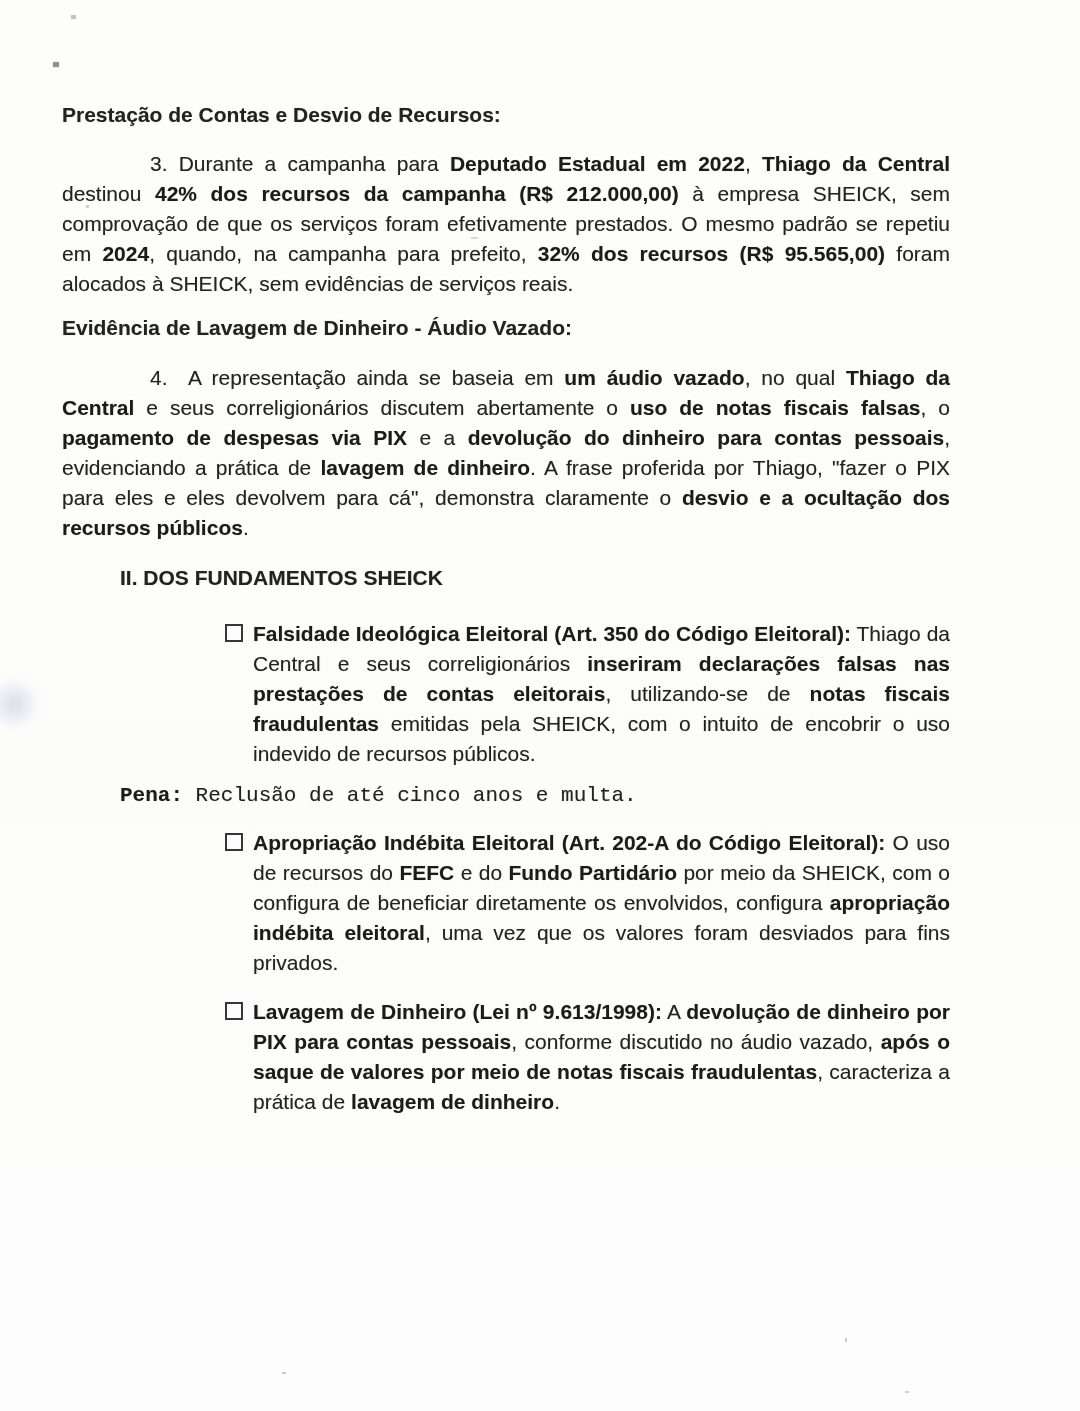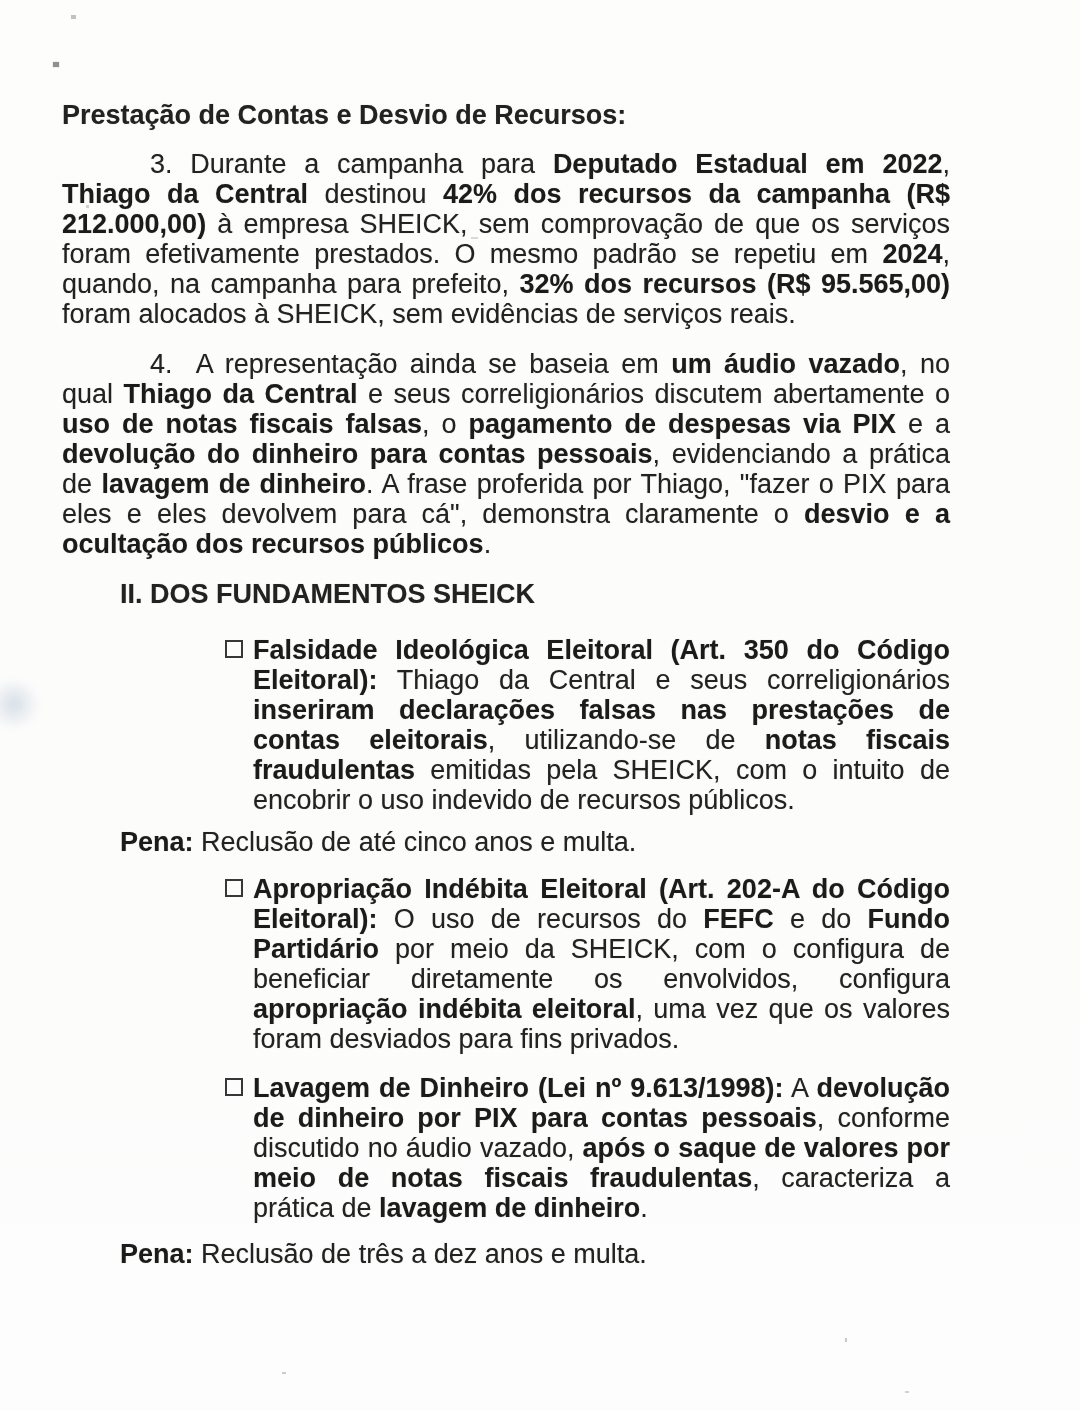--- a/index.html
+++ b/index.html
@@ -11,40 +11,40 @@
   .page {
     position: relative;
     width: 1080px; height: 1411px;
     background: linear-gradient(180deg, #fdfdfc 0%, #fcfcfb 55%, #fdfdfd 100%);
     overflow: hidden;
     color: #222220;
   }
   .content {
     position: absolute;
     top: 100px; left: 62px; width: 888px;
-    font-size: 27px;
+    font-size: 21px;
     line-height: 30px;
     text-align: justify;
     text-shadow: 0 0 1px rgba(30,30,30,.28);
   }
   .content p { margin: 0; }
   b { font-weight: bold; color: #1b1b1a; }
   .doc-heading {
     font-weight: bold;
     text-align: left;
     margin-left: 80px;
   }
   .doc-heading.level-2 { margin-left: 58px; }
   .para { text-indent: 88px; }
   .mt-19 { margin-top: 19px !important; }
   .mt-14 { margin-top: 14px !important; }
   .mt-20 { margin-top: 20px !important; }
   .mt-17 { margin-top: 17px !important; }
   .mt-26 { margin-top: 26px !important; }
-  .mt-12 { margin-top: 12px !important; }
+  .mt-12 { margin-top: 12px !important; font-family: Liberation Mono, monospace; }
   .mt-16 { margin-top: 16px !important; }
   .legal-item {
     position: relative;
     margin-left: 163px;
     padding-left: 28px;
     text-align: justify;
   }
   .checkbox {
     position: absolute;
     left: 0; top: 5px;
@@ -84,20 +84,21 @@
   <div class="artifact a6"></div>
   <div class="artifact a7"></div>
   <div class="artifact a8"></div>
 
   <div class="content">
 
     <p class="doc-heading">Prestação de Contas e Desvio de Recursos:</p>
 
     <p class="para mt-19"><span>3. Durante a campanha para </span><b>Deputado Estadual em 2022</b><span>, </span><b>Thiago da Central</b><span> destinou </span><b>42% dos recursos da campanha (R$ 212.000,00)</b><span> à empresa SHEICK, sem comprovação de que os serviços foram efetivamente prestados. O mesmo padrão se repetiu em </span><b>2024</b><span>, quando, na campanha para prefeito, </span><b>32% dos recursos (R$ 95.565,00)</b><span> foram alocados à SHEICK, sem evidências de serviços reais.</span></p>
 
+    <p class="doc-heading mt-14">Evidência de Lavagem de Dinheiro - Áudio Vazado:</p>
 
     <p class="para mt-20"><span>4.&nbsp; A representação ainda se baseia em </span><b>um áudio vazado</b><span>, no qual </span><b>Thiago da Central</b><span> e seus correligionários discutem abertamente o </span><b>uso de notas fiscais falsas</b><span>, o </span><b>pagamento de despesas via PIX</b><span> e a </span><b>devolução do dinheiro para contas pessoais</b><span>, evidenciando a prática de </span><b>lavagem de dinheiro</b><span>. A frase proferida por Thiago, "fazer o PIX para eles e eles devolvem para cá", demonstra claramente o </span><b>desvio e a ocultação dos recursos públicos</b><span>.</span></p>
 
     <p class="doc-heading level-2 mt-20">II. DOS FUNDAMENTOS SHEICK</p>
 
 
     <div class="legal-item mt-26">
       <span class="checkbox"></span>
       <span><b>Falsidade Ideológica Eleitoral (Art. 350 do Código Eleitoral):</b><span> Thiago da Central e seus correligionários </span><b>inseriram declarações falsas nas prestações de contas eleitorais</b><span>, utilizando-se de </span><b>notas fiscais fraudulentas</b><span> emitidas pela SHEICK, com o intuito de encobrir o uso indevido de recursos públicos.</span></span>
     </div>
@@ -105,16 +106,15 @@
 
     <div class="legal-item mt-17">
       <span class="checkbox"></span>
       <span><b>Apropriação Indébita Eleitoral (Art. 202-A do Código Eleitoral):</b><span> O uso de recursos do </span><b>FEFC</b><span> e do </span><b>Fundo Partidário</b><span> por meio da SHEICK, com o configura de beneficiar diretamente os envolvidos, configura </span><b>apropriação indébita eleitoral</b><span>, uma vez que os valores foram desviados para fins privados.</span></span>
     </div>
 
     <div class="legal-item mt-19">
       <span class="checkbox"></span>
       <span><b>Lavagem de Dinheiro (Lei nº 9.613/1998):</b><span> A </span><b>devolução de dinheiro por PIX para contas pessoais</b><span>, conforme discutido no áudio vazado, </span><b>após o saque de valores por meio de notas fiscais fraudulentas</b><span>, caracteriza a prática de </span><b>lavagem de dinheiro</b><span>.</span></span>
     </div>
-    <p class="pena mt-16"><b>Pena:</b><span> Reclusão de três a dez anos e multa.</span></p>
 
   </div>
 </div>
 
 </body></html>

